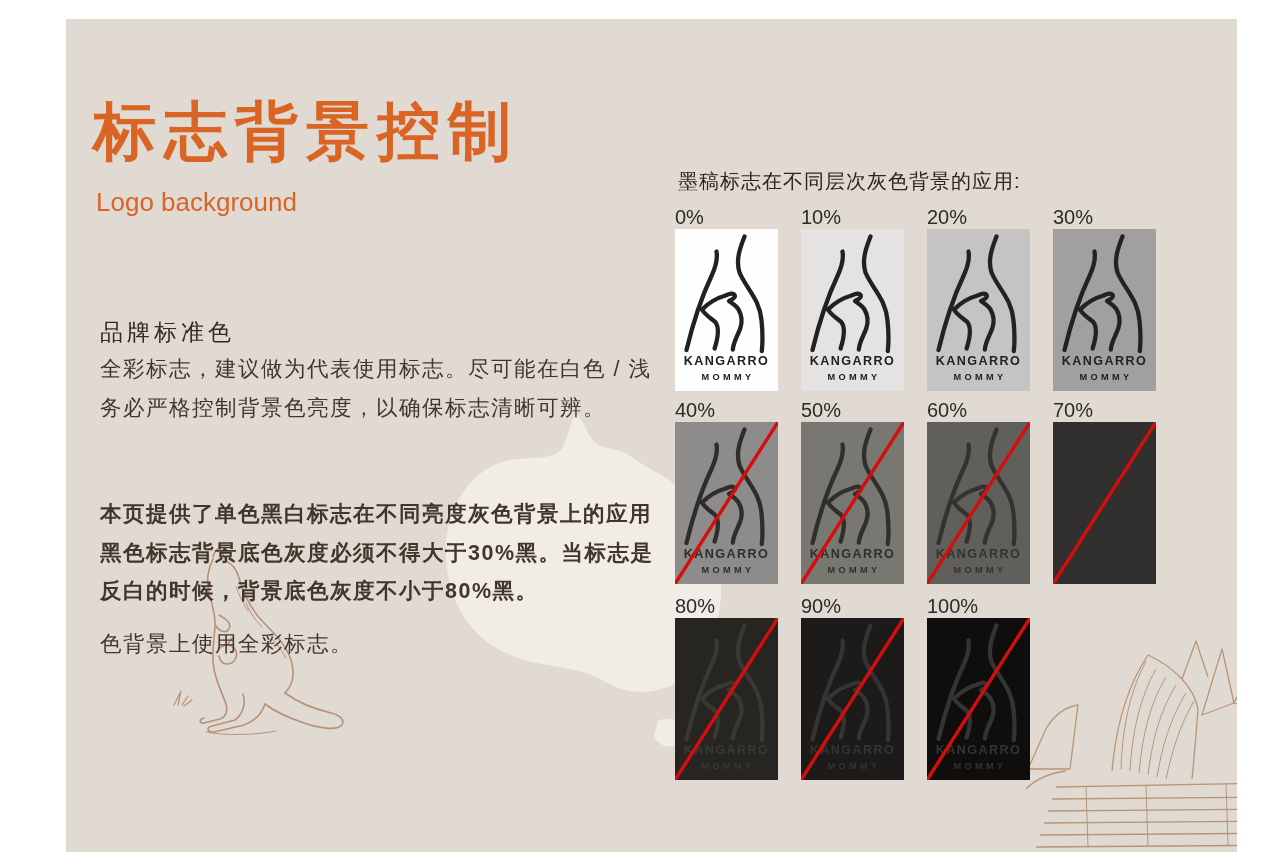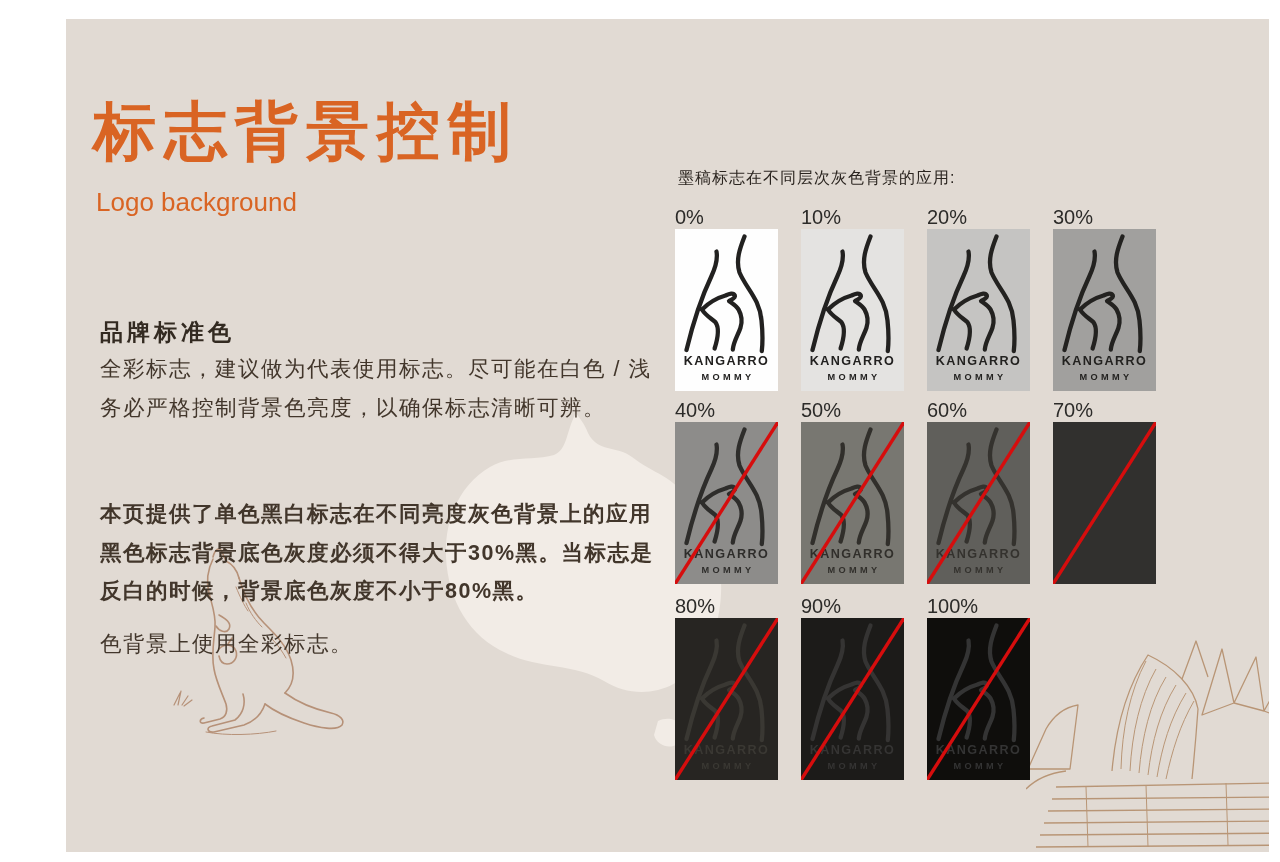--- a/index.html
+++ b/index.html
@@ -1,30 +1,30 @@
 <!DOCTYPE html>
 <html><head>
 <meta charset="utf-8">
 <style>
   html,body{margin:0;padding:0;background:#ffffff;}
   body{width:1280px;height:862px;position:relative;overflow:hidden;
        font-family:"Liberation Sans","DejaVu Sans",sans-serif;}
   .panel{position:absolute;left:66px;top:19px;width:1171px;height:833px;
-         background:#e1dad3;overflow:hidden;padding-left:32px;}
+         background:#e1dad3;overflow:hidden;}
   .decor{position:absolute;z-index:0;pointer-events:none;}
   .page-title{position:absolute;left:27px;top:70px;font-size:63px;font-weight:bold;
               color:#d96423;letter-spacing:8px;z-index:1;}
   .page-subtitle{position:absolute;left:30px;top:168px;font-size:26px;font-weight:normal;
                  color:#d96423;z-index:1;}
-  .section-heading{position:absolute;left:34px;top:298px;font-size:23px;font-weight:bold;
+  .section-heading{position:absolute;left:34px;top:298px;font-size:23px;font-weight:normal;
                    color:#332a21;letter-spacing:4px;z-index:1;}
   .para{position:absolute;left:34px;width:580px;font-size:21.5px;color:#42362b;
         line-height:38.5px;letter-spacing:1.5px;z-index:1;}
   .p1{top:331px;} .p2{top:476px;font-weight:bold;} .p3{top:606px;}
-  .caption{position:absolute;left:612px;top:149px;font-size:16px;color:#2b2520;
+  .caption{position:absolute;left:612px;top:149px;font-size:20px;color:#2b2520;
            letter-spacing:1px;z-index:1;}
   .swatch-row{position:absolute;left:609px;display:flex;gap:23px;z-index:1;}
   .r1{top:187px;} .r2{top:380px;} .r3{top:576px;justify-content:flex-end;}
   .cell{width:103px;}
   .pct{height:22px;font-size:20px;color:#2c2b29;margin-bottom:1px;}
   .swatch{width:103px;height:162px;position:relative;}
   .swatch svg{display:block;width:103px;height:162px;}
   .lname{font-family:"Liberation Sans","DejaVu Sans",sans-serif;font-weight:bold;
          font-size:12.6px;letter-spacing:1.4px;text-anchor:middle;}
   .lsub{font-family:"Liberation Sans","DejaVu Sans",sans-serif;font-weight:bold;

